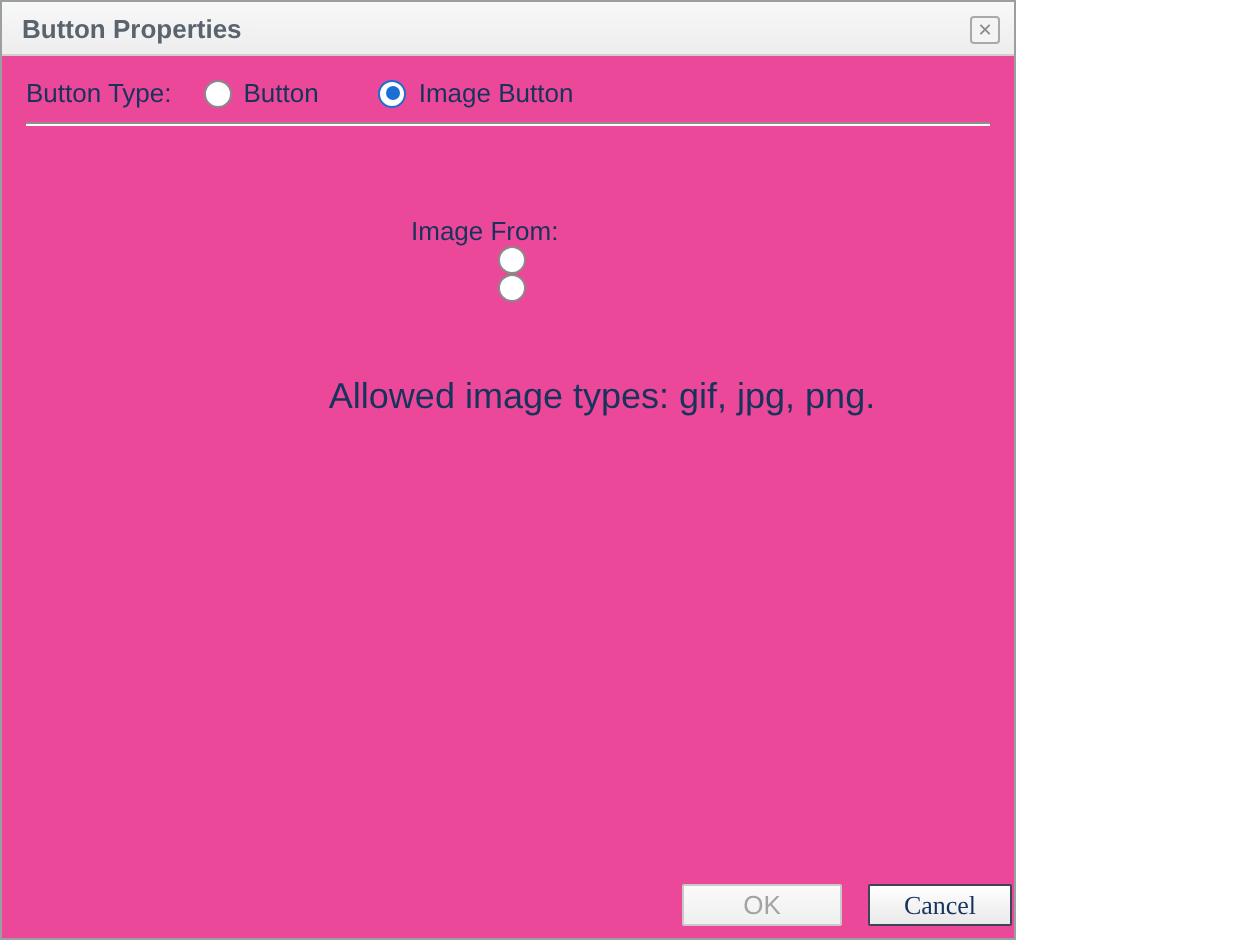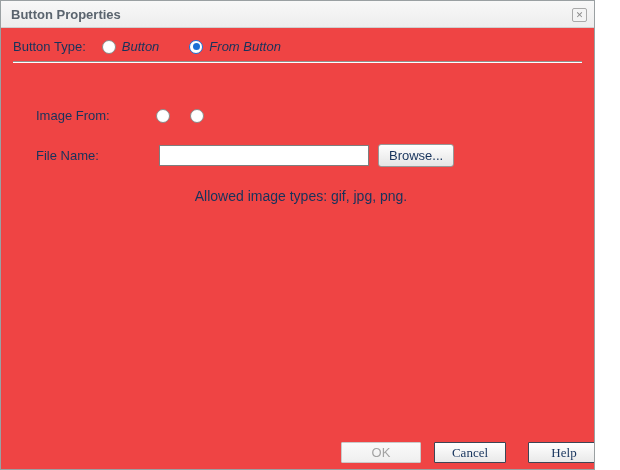--- a/index.html
+++ b/index.html
@@ -3,22 +3,22 @@
 <meta charset="utf-8">
 <style>
   * { margin: 0; padding: 0; box-sizing: border-box; }
   html, body {
     font-family: "Liberation Sans", sans-serif;
     background: #fff;
     width: 620px; height: 470px;
   }
   .dialog {
     position: relative;
-    width: 595px; height: 470px;
-    background: #ef4444;
+    width: 508px; height: 470px;
+    background: #ec4899;
     border: 1px solid #9aa0a2;
     overflow: hidden;
   }
   .titlebar {
     position: absolute; top: 0; left: 0; right: 0;
     height: 27px;
     background: linear-gradient(#f8f8f8, #ededed);
     border-bottom: 1px solid #cfcfcf;
     display: flex; align-items: center;
   }
@@ -50,21 +50,20 @@
   .divider {
     position: absolute; top: 60px; left: 12px; right: 12px;
     height: 2px;
     border-top: 1px solid #8f8f8f;
     border-bottom: 1px solid #ffffff;
   }
   .radio-option {
     display: flex; align-items: center;
     margin-right: 14px;
     cursor: pointer;
-    font-style: italic;
   }
   .radio-circle {
     width: 14px; height: 14px;
     border-radius: 50%;
     border: 1px solid #8a8a8a;
     background: #fff;
     margin-right: 6px;
     position: relative;
     flex: 0 0 auto;
   }
@@ -75,21 +74,21 @@
     content: "";
     position: absolute;
     top: 50%; left: 50%;
     width: 7px; height: 7px;
     margin: -3.5px 0 0 -3.5px;
     border-radius: 50%;
     background: #1b6fd4;
   }
   .row-image-from {
     position: absolute; top: 107px; left: 35px; right: 12px;
-    display: flex; align-items: center;
+    display: flex; align-items: center; flex-direction: column;
   }
   .row-image-from .label { width: 120px; flex: 0 0 auto; }
   .row-file-name {
     position: absolute; top: 143px; left: 35px;
     display: flex; align-items: center;
   }
   .row-file-name .label { width: 123px; flex: 0 0 auto; }
   .file-input {
     width: 210px; height: 21px;
     border: 1px solid #7e7e7e;
@@ -107,21 +106,21 @@
     font-size: 13px;
     color: #16335c;
     border: 1px solid #989898;
     border-radius: 3px;
     background: linear-gradient(#fefefe, #e5e5e5);
     cursor: pointer;
   }
   .note {
     position: absolute; top: 187px; left: 0; width: 600px;
     text-align: center;
-    font-size: 14px;
+    font-size: 18px;
     color: #16335c;
   }
   .footer-btn {
     position: absolute;
     top: 441px;
     height: 21px;
     font-family: "Liberation Sans", sans-serif;
     font-size: 13px;
     border-radius: 1px;
     cursor: pointer;
@@ -159,41 +158,36 @@
   <div class="close-btn">✕</div>
 
   <div class="row-button-type">
     <span class="label">Button Type:</span>
     <span class="radio-option">
       <span class="radio-circle"></span>
       <span class="label">Button</span>
     </span>
     <span class="radio-option">
       <span class="radio-circle selected"></span>
-      <span class="label">From Button</span>
+      <span class="label">Image Button</span>
     </span>
   </div>
 
   <div class="divider"></div>
 
   <div class="row-image-from">
     <span class="label">Image From:</span>
     <span class="radio-option">
       <span class="radio-circle"></span>
     </span>
     <span class="radio-option">
       <span class="radio-circle"></span>
     </span>
   </div>
 
-  <div class="row-file-name">
-    <span class="label">File Name:</span>
-    <input class="file-input" type="text" value="" style="">
-    <button class="browse-btn">Browse...</button>
-  </div>
 
   <div class="note">Allowed image types: gif, jpg, png.</div>
 
   <button class="footer-btn btn-ok" disabled="" aria-disabled="true">OK</button>
   <button class="footer-btn btn-cancel">Cancel</button>
   <button class="footer-btn btn-help">Help</button>
 
 </div>
 
 </body></html>

